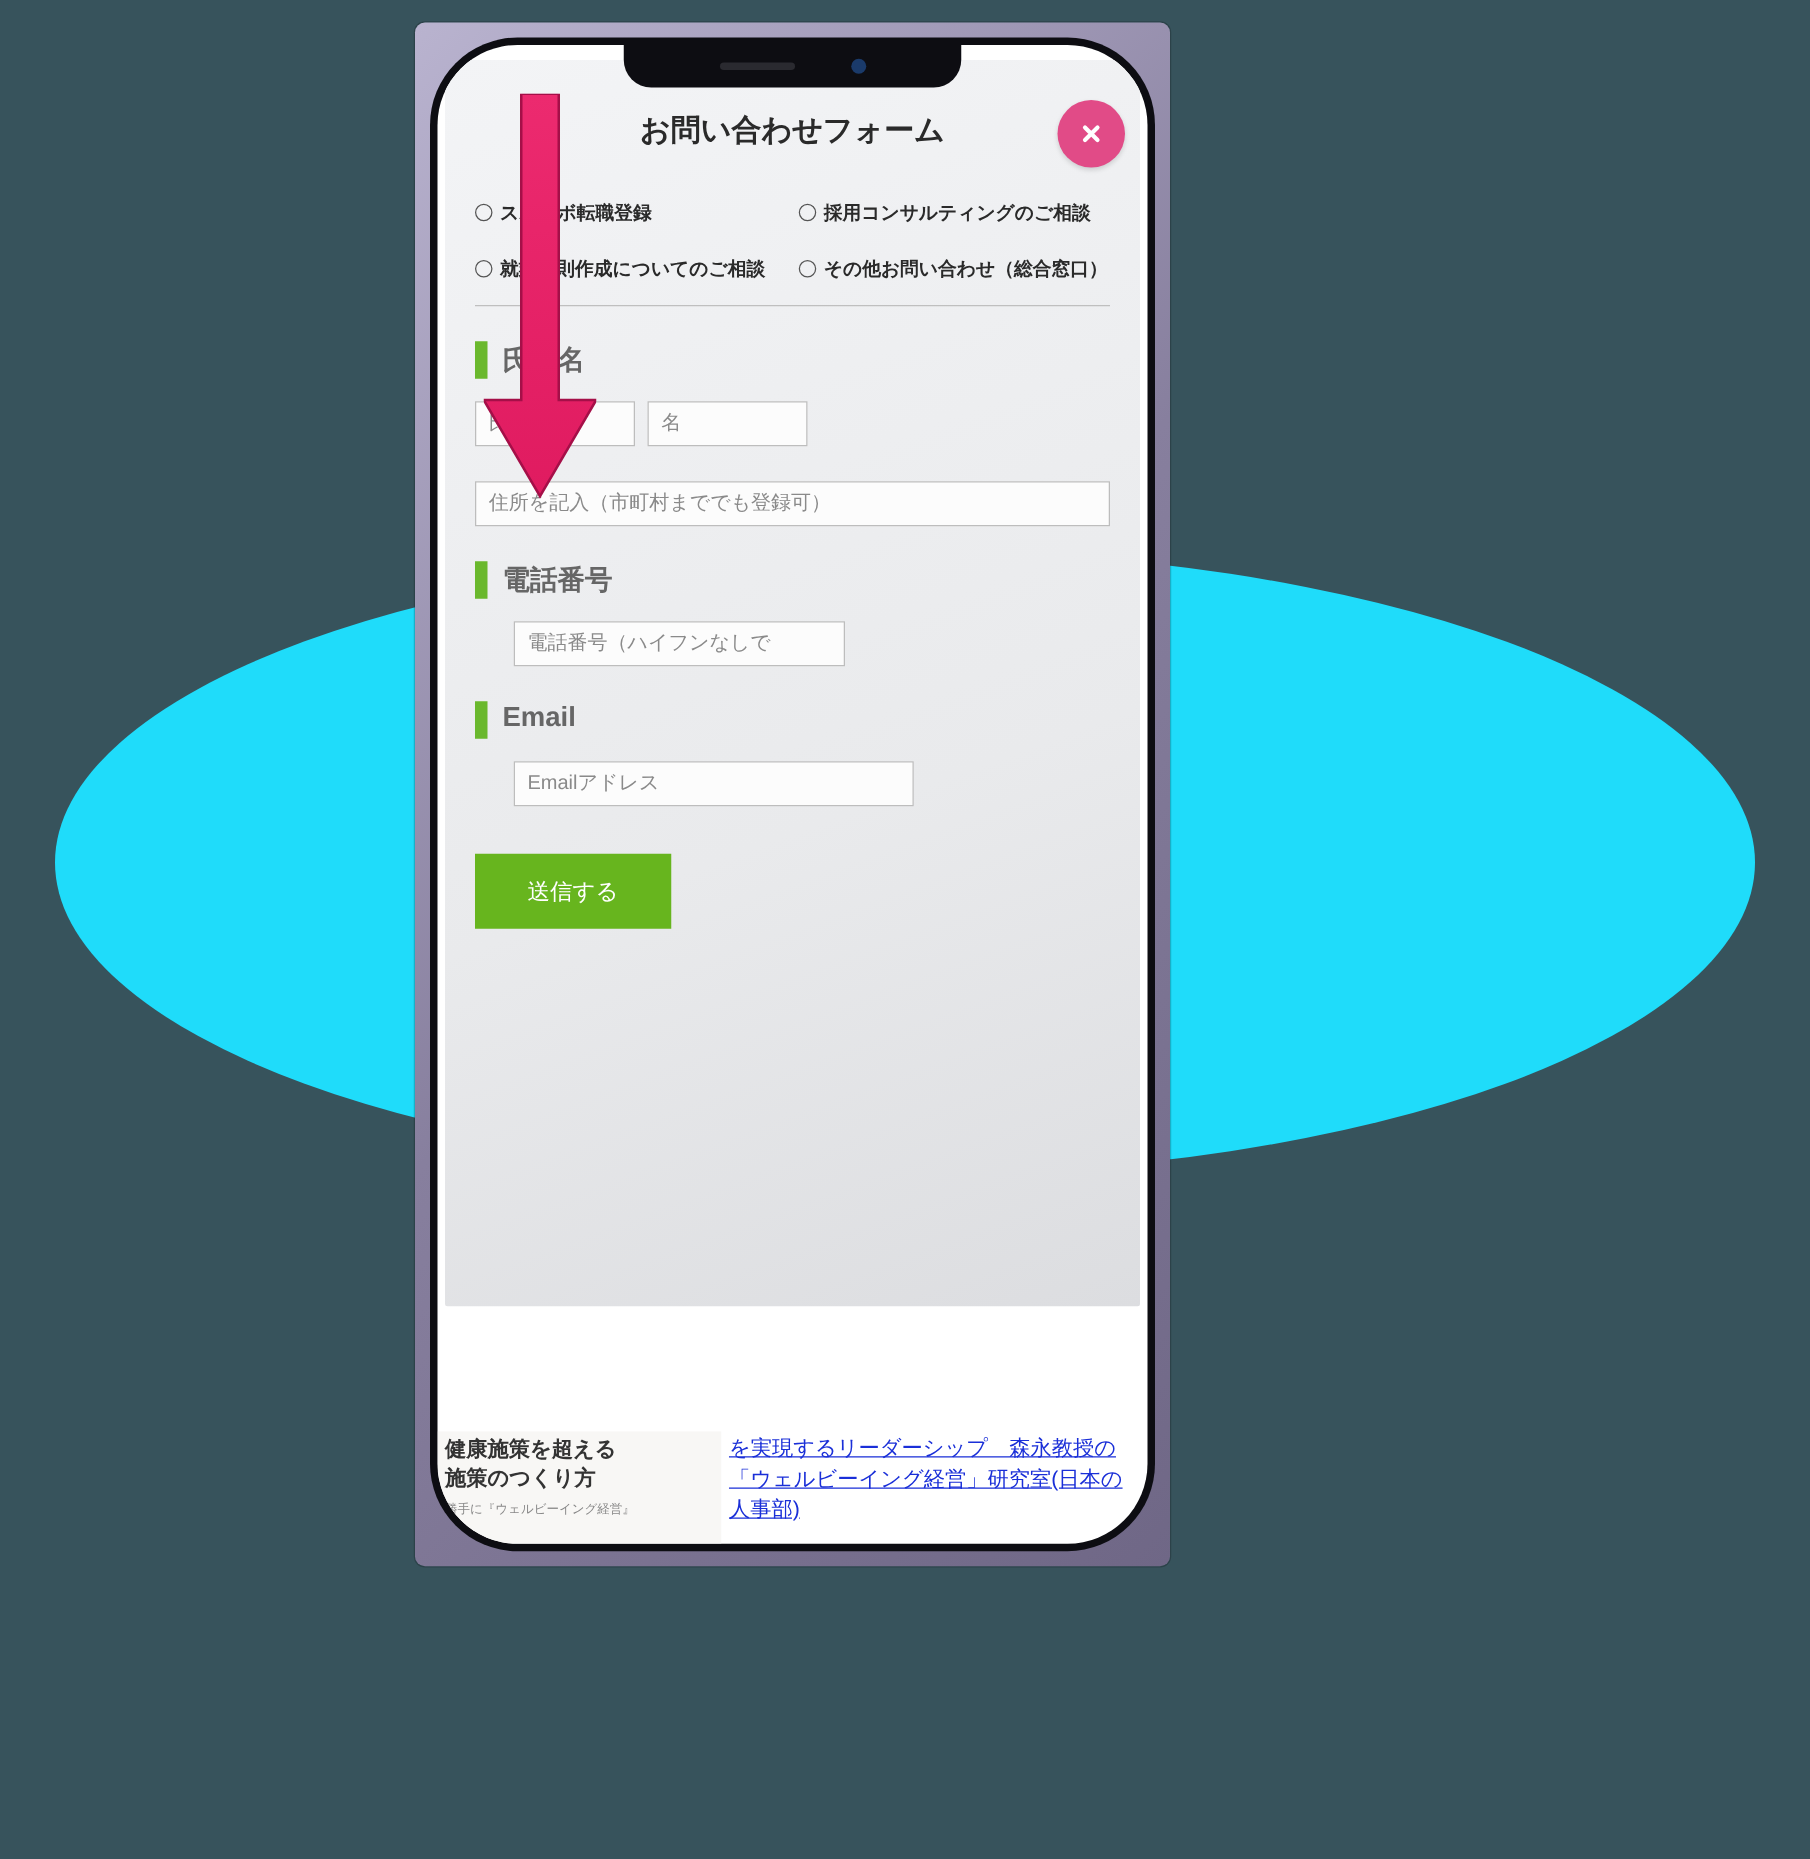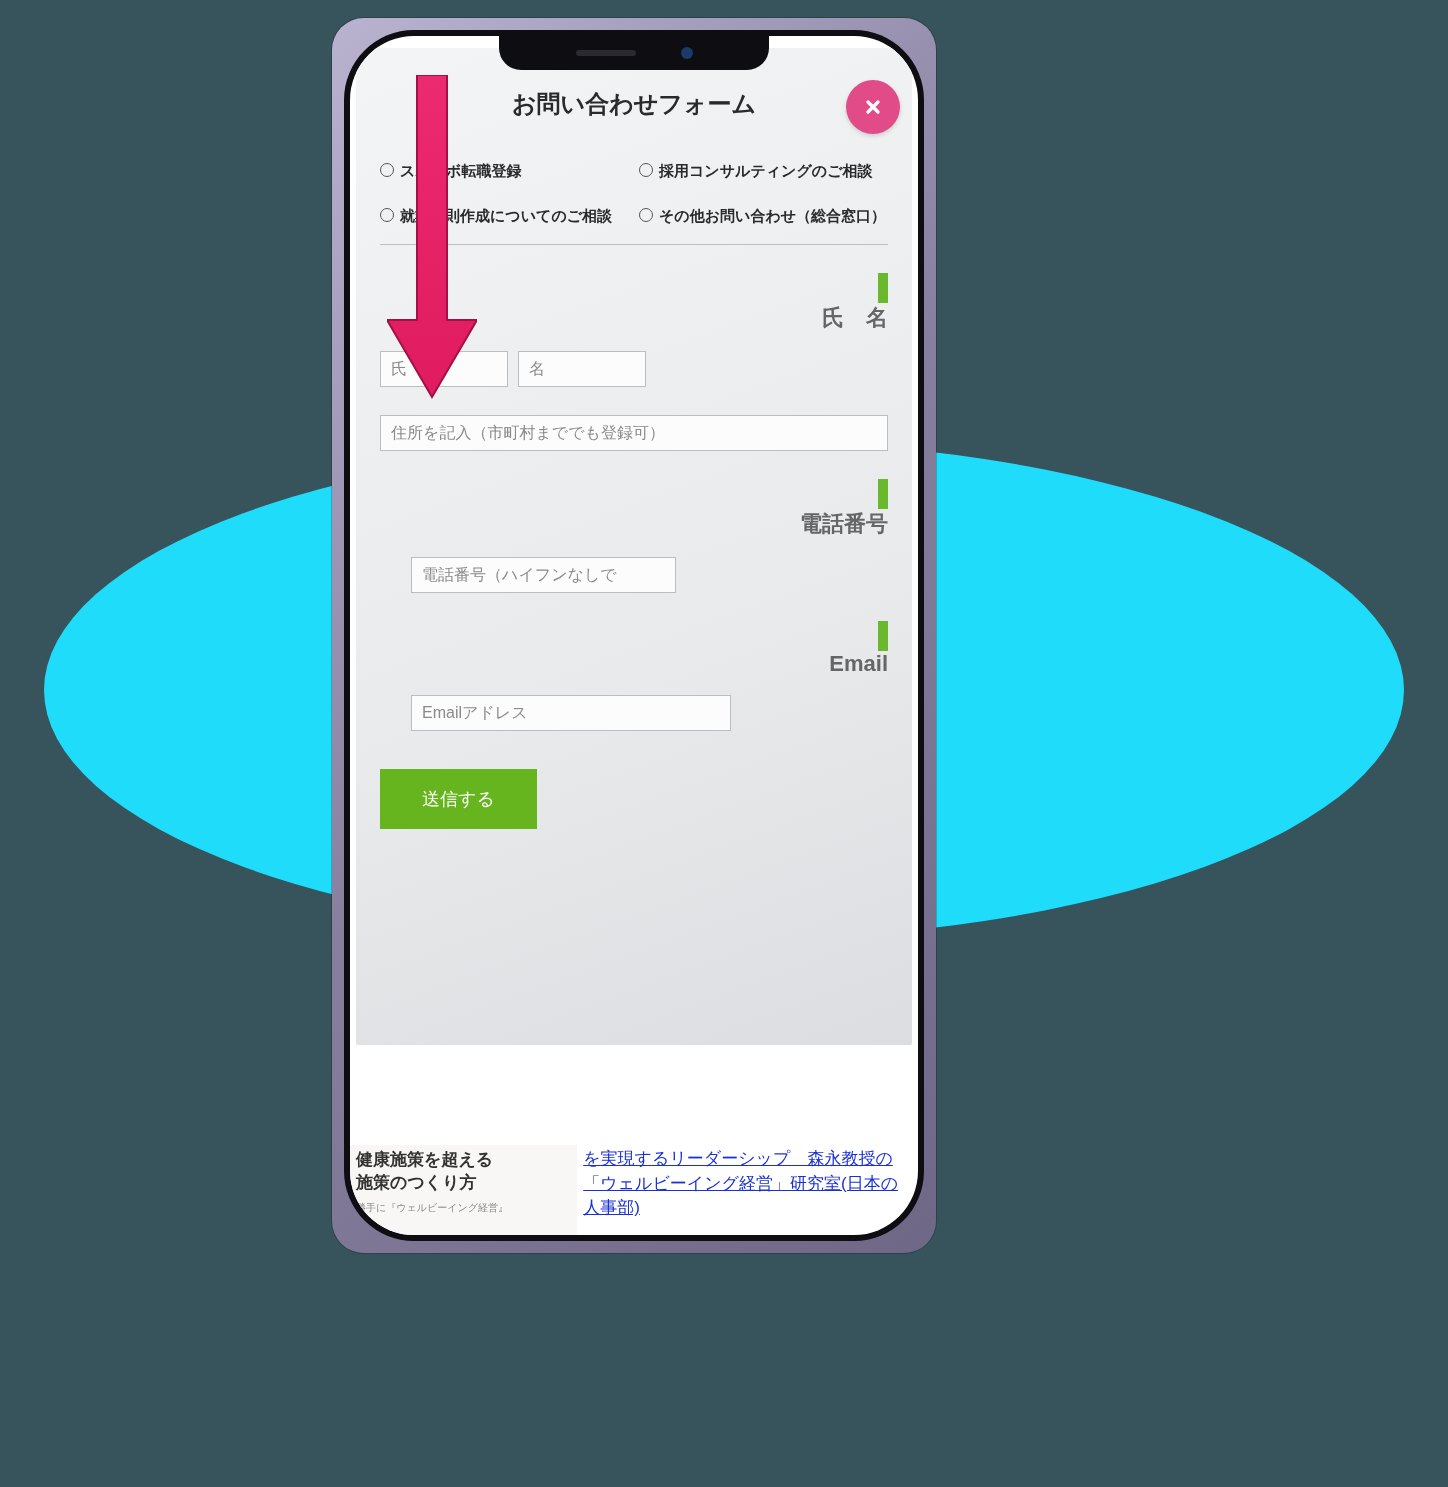--- a/index.html
+++ b/index.html
@@ -21,21 +21,21 @@
       left: 44px;
       z-index: 0;
     }
     .phone-frame {
       position: absolute;
       top: 18px;
       left: 332px;
       width: 604px;
       height: 1235px;
       background: linear-gradient(135deg, #b9b3cf 0%, #877f9e 50%, #6f6786 100%);
-      border-radius: 32px;
+      border-radius: 8px;
       padding: 12px;
       z-index: 10;
       box-shadow: 0 0 0 1px rgba(0,0,0,.2);
     }
     .phone-inner {
       width: 100%;
       height: 100%;
       background: #0d0d12;
       border-radius: 70px;
       padding: 6px;
@@ -125,26 +125,26 @@
       height: 14px;
       border: 1.5px solid #555;
       border-radius: 50%;
       flex-shrink: 0;
       margin-top: 3px;
     }
 
     .form-section { margin-top: 28px; }
     .form-label {
       display: flex;
-      align-items: flex-end;
+      align-items: flex-start;
+      gap: 12px;
       font-size: 22px;
       font-weight: 700;
       color: #666;
       margin-bottom: 18px;
-      flex-direction: column;
     }
     .label-bar { width: 10px; height: 30px; background: #6ab82d; display: inline-block; }
     .name-row { display: flex; gap: 10px; }
     .text-input {
       border: 1px solid #bdbdbd;
       padding: 8px 10px;
       font-size: 16px;
       color: #333;
       background: #fcfcfc;
     }

